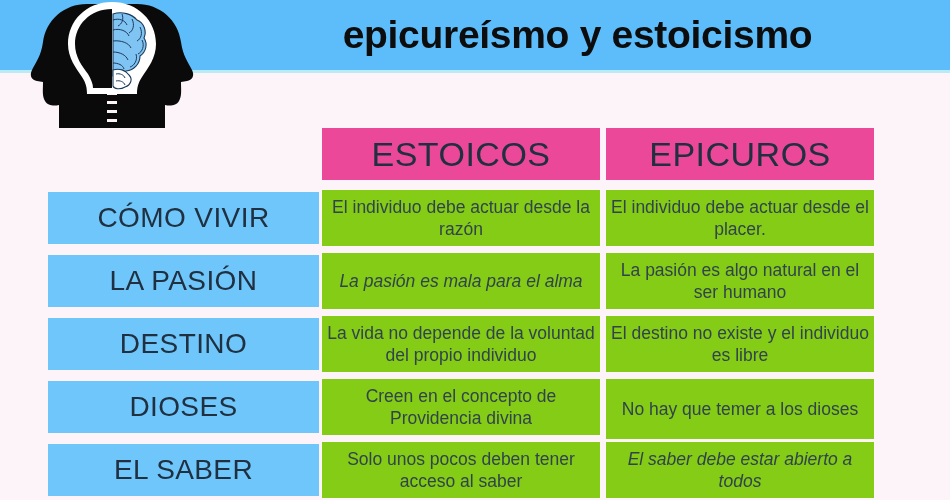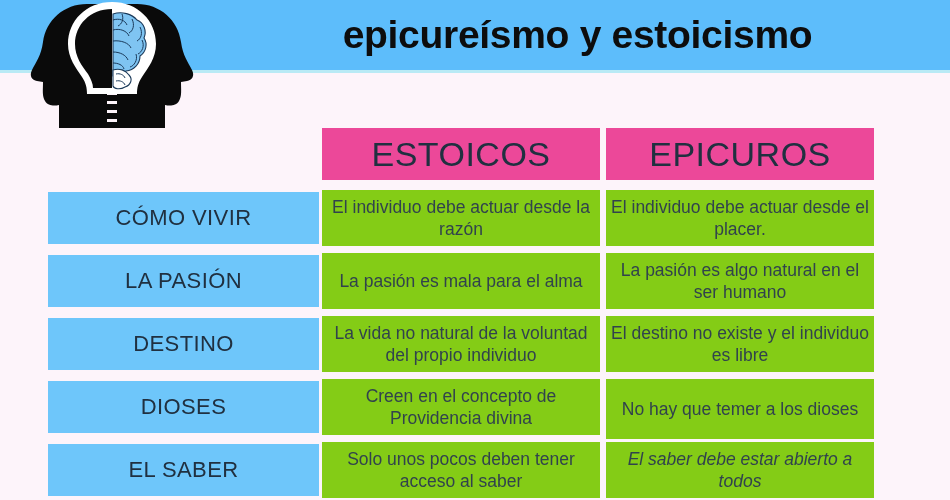--- a/index.html
+++ b/index.html
@@ -83,21 +83,21 @@
     letter-spacing: 0.5px;
     color: #203040;
     height: 52px;
     top: 128px;
   }
   .col-head.estoicos { left: 322px; width: 278px; }
   .col-head.epicuros { left: 606px; width: 268px; }
 
   .row-label {
     background: #6ec6fa;
-    font-size: 22px;
+    font-size: 28px;
     letter-spacing: 0.4px;
     color: #203040;
     left: 48px;
     width: 271px;
     height: 52px;
   }
 
   .row-cell {
     background: #84cc16;
     font-size: 17.5px;
@@ -168,25 +168,25 @@
 <div class="table">
 
   <div class="cell col-head estoicos">ESTOICOS</div>
   <div class="cell col-head epicuros">EPICUROS</div>
 
   <div class="cell row-label" style="top:192px;">CÓMO VIVIR</div>
   <div class="cell row-cell estoicos" style="top:190px; height:56px;">El individuo debe actuar desde la razón</div>
   <div class="cell row-cell epicuros" style="top:190px; height:56px;">El individuo debe actuar desde el placer.</div>
 
   <div class="cell row-label" style="top:255px;">LA PASIÓN</div>
-  <div class="cell row-cell estoicos" style="top:253px; height:56px;">La pasión es mala para el alma</div>
+  <div class="cell row-cell estoicos" style="top:253px; height:56px;font-style:italic;">La pasión es mala para el alma</div>
   <div class="cell row-cell epicuros" style="top:253px; height:56px;">La pasión es algo natural en el ser humano</div>
 
   <div class="cell row-label" style="top:318px;">DESTINO</div>
-  <div class="cell row-cell estoicos" style="top:316px; height:56px;">La vida no natural de la voluntad del propio individuo</div>
+  <div class="cell row-cell estoicos" style="top:316px; height:56px;">La vida no depende de la voluntad del propio individuo</div>
   <div class="cell row-cell epicuros" style="top:316px; height:56px;">El destino no existe y el individuo es libre</div>
 
   <div class="cell row-label" style="top:381px;">DIOSES</div>
   <div class="cell row-cell estoicos" style="top:379px; height:56px;">Creen en el concepto de Providencia divina</div>
   <div class="cell row-cell epicuros" style="top:379px; height:60px;">No hay que temer a los dioses</div>
 
   <div class="cell row-label" style="top:444px;">EL SABER</div>
   <div class="cell row-cell estoicos" style="top:442px; height:56px;">Solo unos pocos deben tener acceso al saber</div>
   <div class="cell row-cell epicuros" style="top:442px; height:56px;font-style:italic;">El saber debe estar abierto a todos</div>
 

